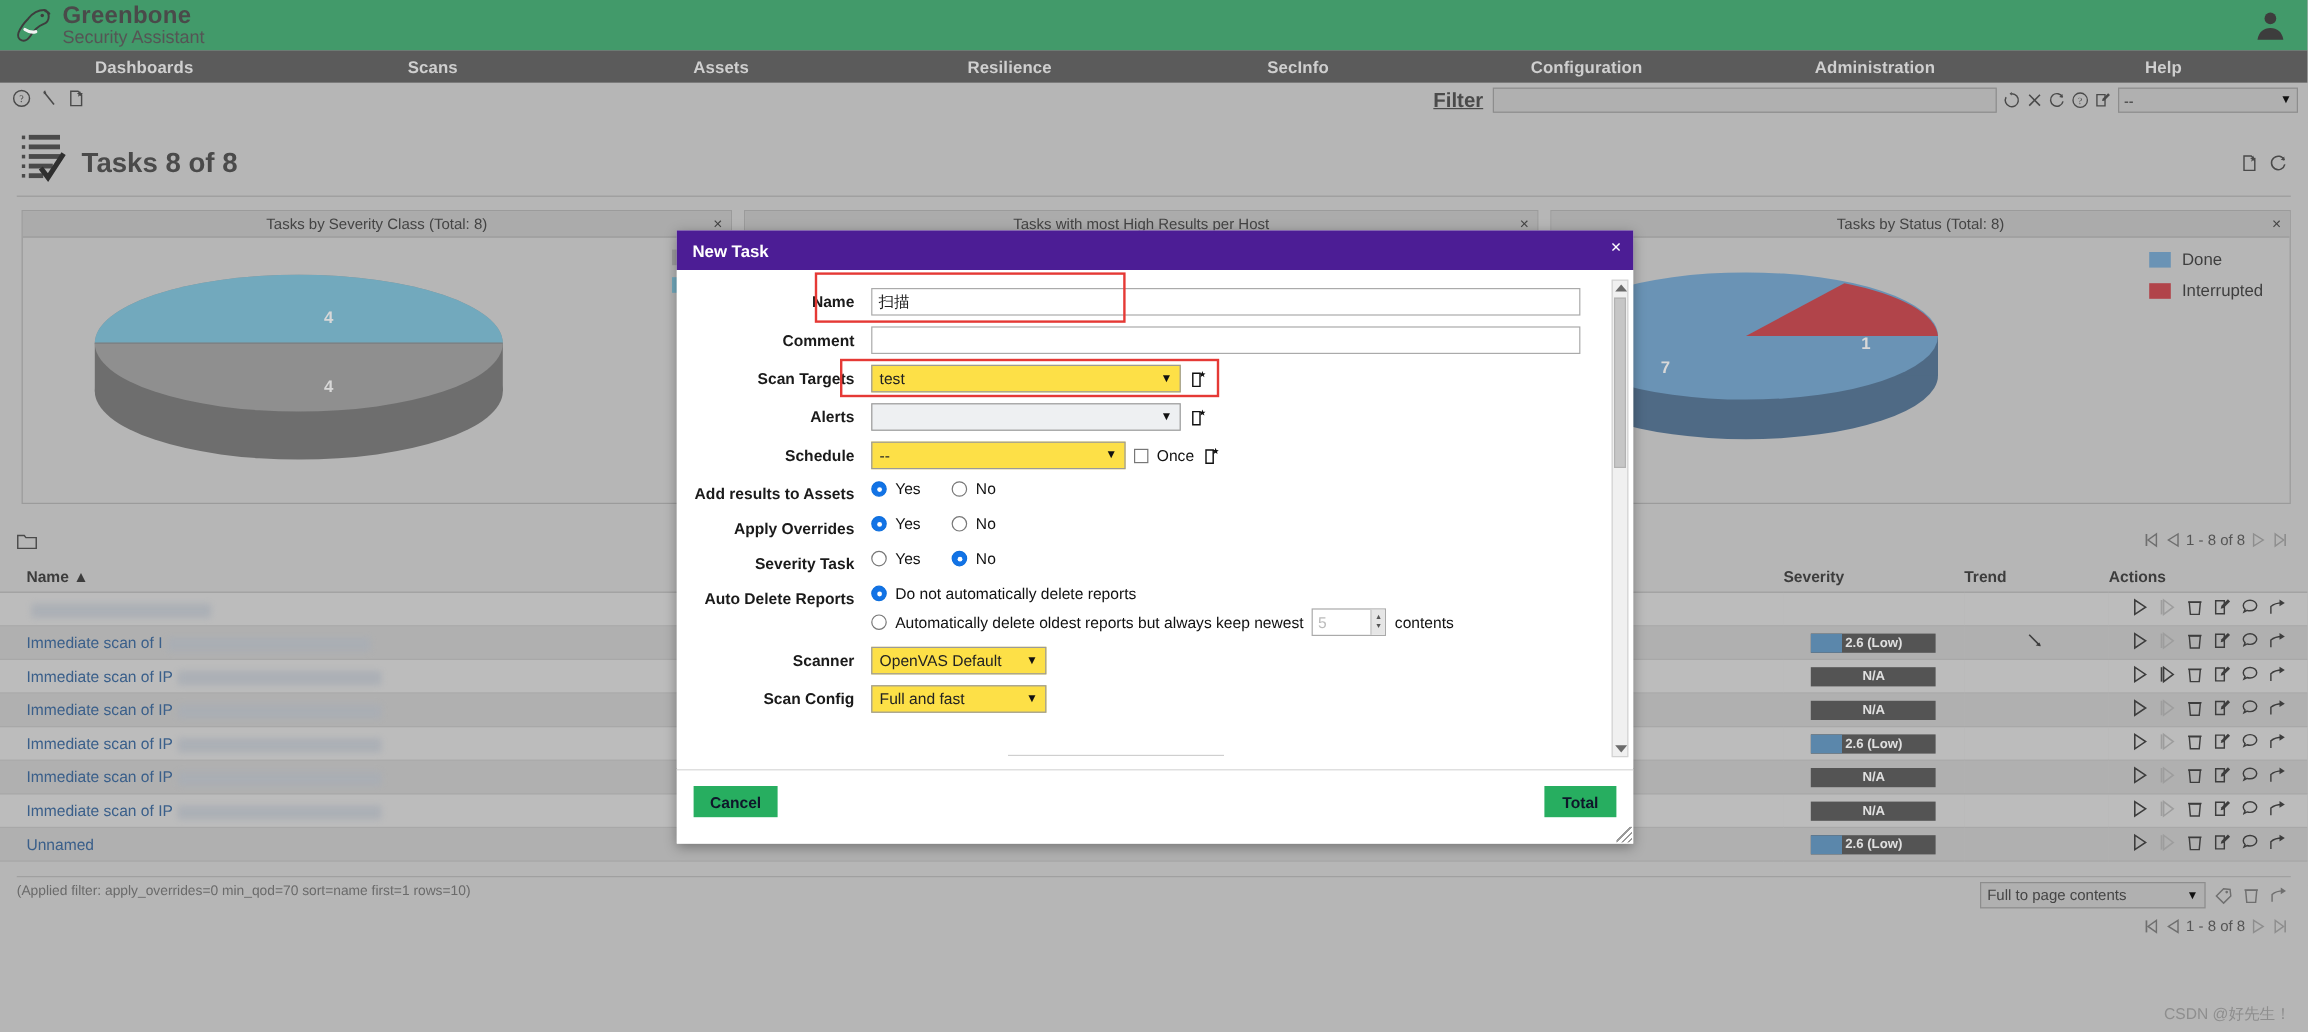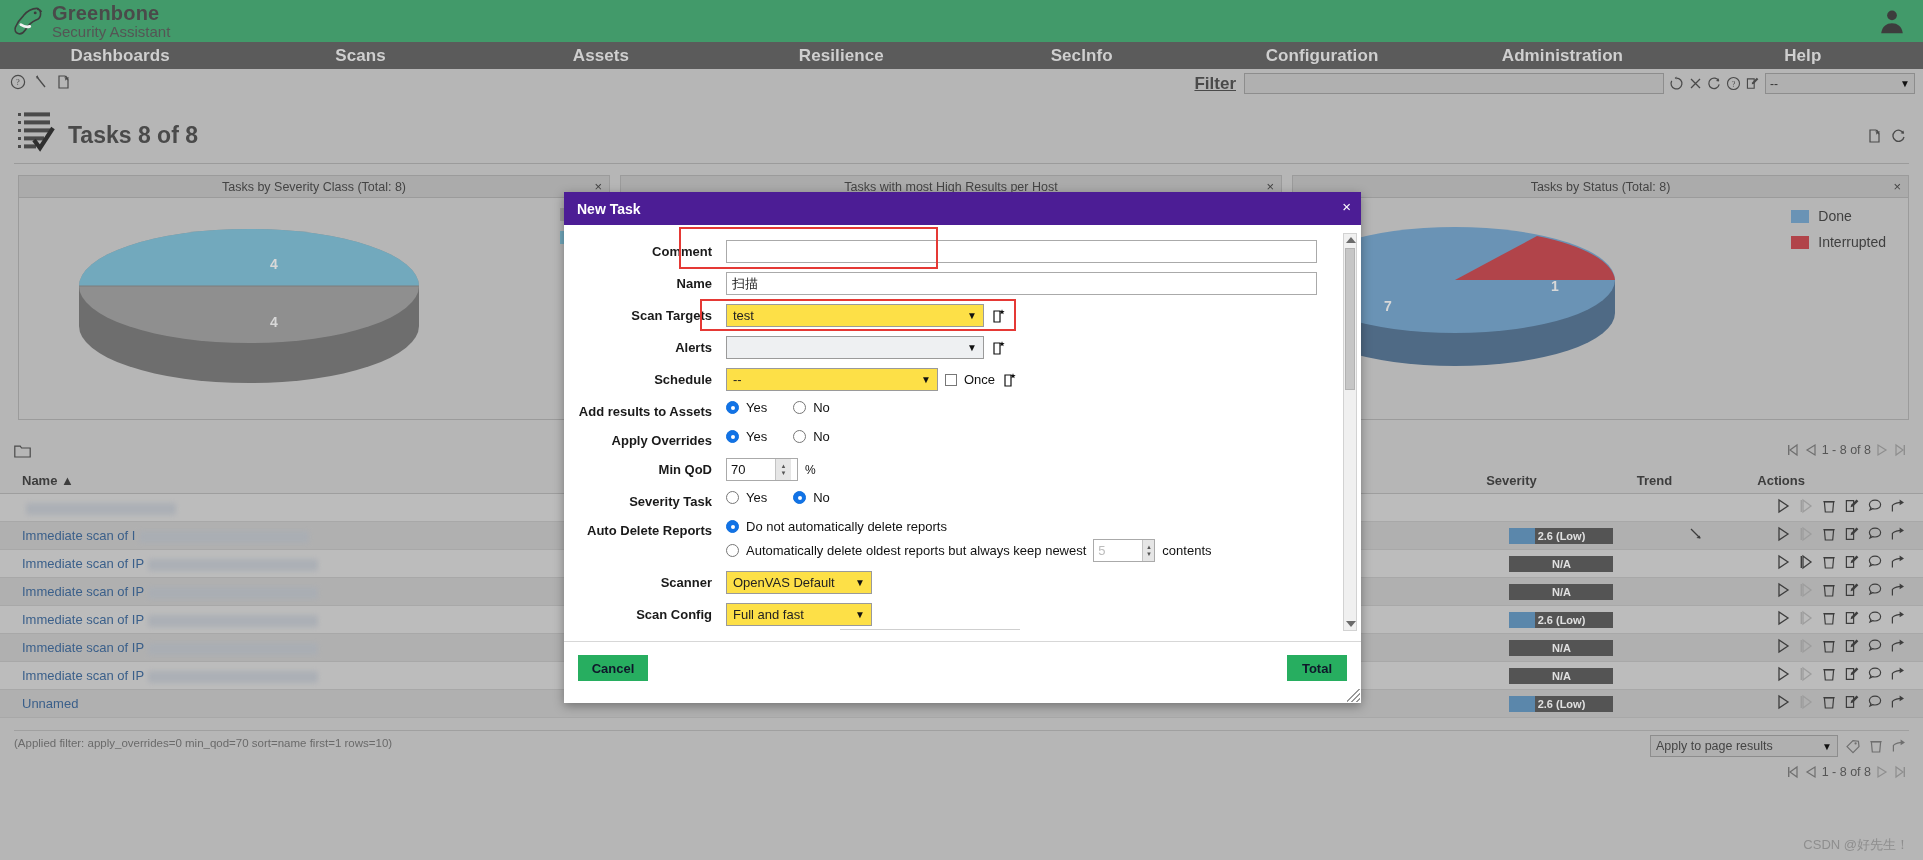--- a/index.html
+++ b/index.html
@@ -33,21 +33,21 @@
   }
 
   
   .menubar {
     position: absolute; left: 0; top: 42px; width: 1923px; height: 27px;
     background: #5b5b5b;
     display: flex; align-items: center;
   }
   .menu-item {
     flex: 1 1 0; text-align: center; color: #cfcfcf;
-    font-size: 17px; font-weight: bold; cursor: pointer;
+    font-size: 14px; font-weight: bold; cursor: pointer;
     letter-spacing: .1px;
   }
 
   
   .toolbar {
     position: absolute; left: 0; top: 69px; width: 1923px; height: 33px;
     background: #b6b6b6;
   }
   .tool-icons {
     position: absolute; left: 10px; top: 5px;
@@ -816,21 +816,21 @@
       </tbody>
   </table>
 </div>
 
 <div class="applied-sep"></div>
 <div class="applied-filter">(Applied filter: apply_overrides=0 min_qod=70 sort=name first=1 rows=10)</div>
 
 <div class="bottom-bar">
   <div class="apply-row">
     <div class="apply-select">
-      <span>Apply to page results</span>
+      <span>Full to page contents</span>
       <span class="caret">▼</span>
     </div>
     <svg width="16" height="16" viewBox="0 0 16 16">
       <path d="M2 8.6l6-6 5.4.6.6 5.4-6 6z" fill="none" stroke="#6f6f6f" stroke-width="1.2"></path>
       <circle cx="10.6" cy="5.4" r="1.1" fill="#6f6f6f"></circle>
     </svg>
     <svg width="16" height="16" viewBox="0 0 16 16">
       <path d="M3.4 4h9.2l-.9 10H4.3z" fill="none" stroke="#6f6f6f" stroke-width="1.2"></path>
       <path d="M2.4 3.6h11.2" stroke="#6f6f6f" stroke-width="1.2"></path>
     </svg>
@@ -859,30 +859,30 @@
 </div>
 
 <div class="dialog">
   <div class="dlg-head">
     <span class="dlg-title">New Task</span>
     <span class="dlg-close">×</span>
   </div>
   <div class="dlg-body">
 
     <div class="frm-row">
+      <div class="frm-label">Name</div>
+      <div class="frm-ctl" style="padding-right:22px;">
+        <input class="txt" type="text" value="扫描" style="">
+      </div>
+    </div>
+
+    <div class="frm-row">
       <div class="frm-label">Comment</div>
       <div class="frm-ctl" style="padding-right:22px;">
         <input class="txt" type="text" value="" style="">
-      </div>
-    </div>
-
-    <div class="frm-row">
-      <div class="frm-label">Name</div>
-      <div class="frm-ctl" style="padding-right:22px;">
-        <input class="txt" type="text" value="扫描" style="">
       </div>
     </div>
 
     <div class="frm-row">
       <div class="frm-label">Scan Targets</div>
       <div class="frm-ctl">
         <div class="sel white" style="width:258px;">
           <span>test</span>
           <span class="caret">▼</span>
         </div>
@@ -942,33 +942,20 @@
         <div class="radio-grp">
           <span class="radio on"></span>
           <span>Yes</span>
           <span class="radio-sp"></span>
           <span class="radio"></span>
           <span>No</span>
         </div>
       </div>
     </div>
 
-    <div class="frm-row">
-      <div class="frm-label">Min QoD</div>
-      <div class="frm-ctl">
-        <div class="spin">
-          <input type="text" value="70" style="">
-          <span class="spin-btns">
-            <i>▲</i>
-            <i>▼</i>
-          </span>
-        </div>
-        <span class="pct">%</span>
-      </div>
-    </div>
 
     <div class="frm-row">
       <div class="frm-label">Severity Task</div>
       <div class="frm-ctl">
         <div class="radio-grp">
           <span class="radio"></span>
           <span>Yes</span>
           <span class="radio-sp"></span>
           <span class="radio on"></span>
           <span>No</span>

